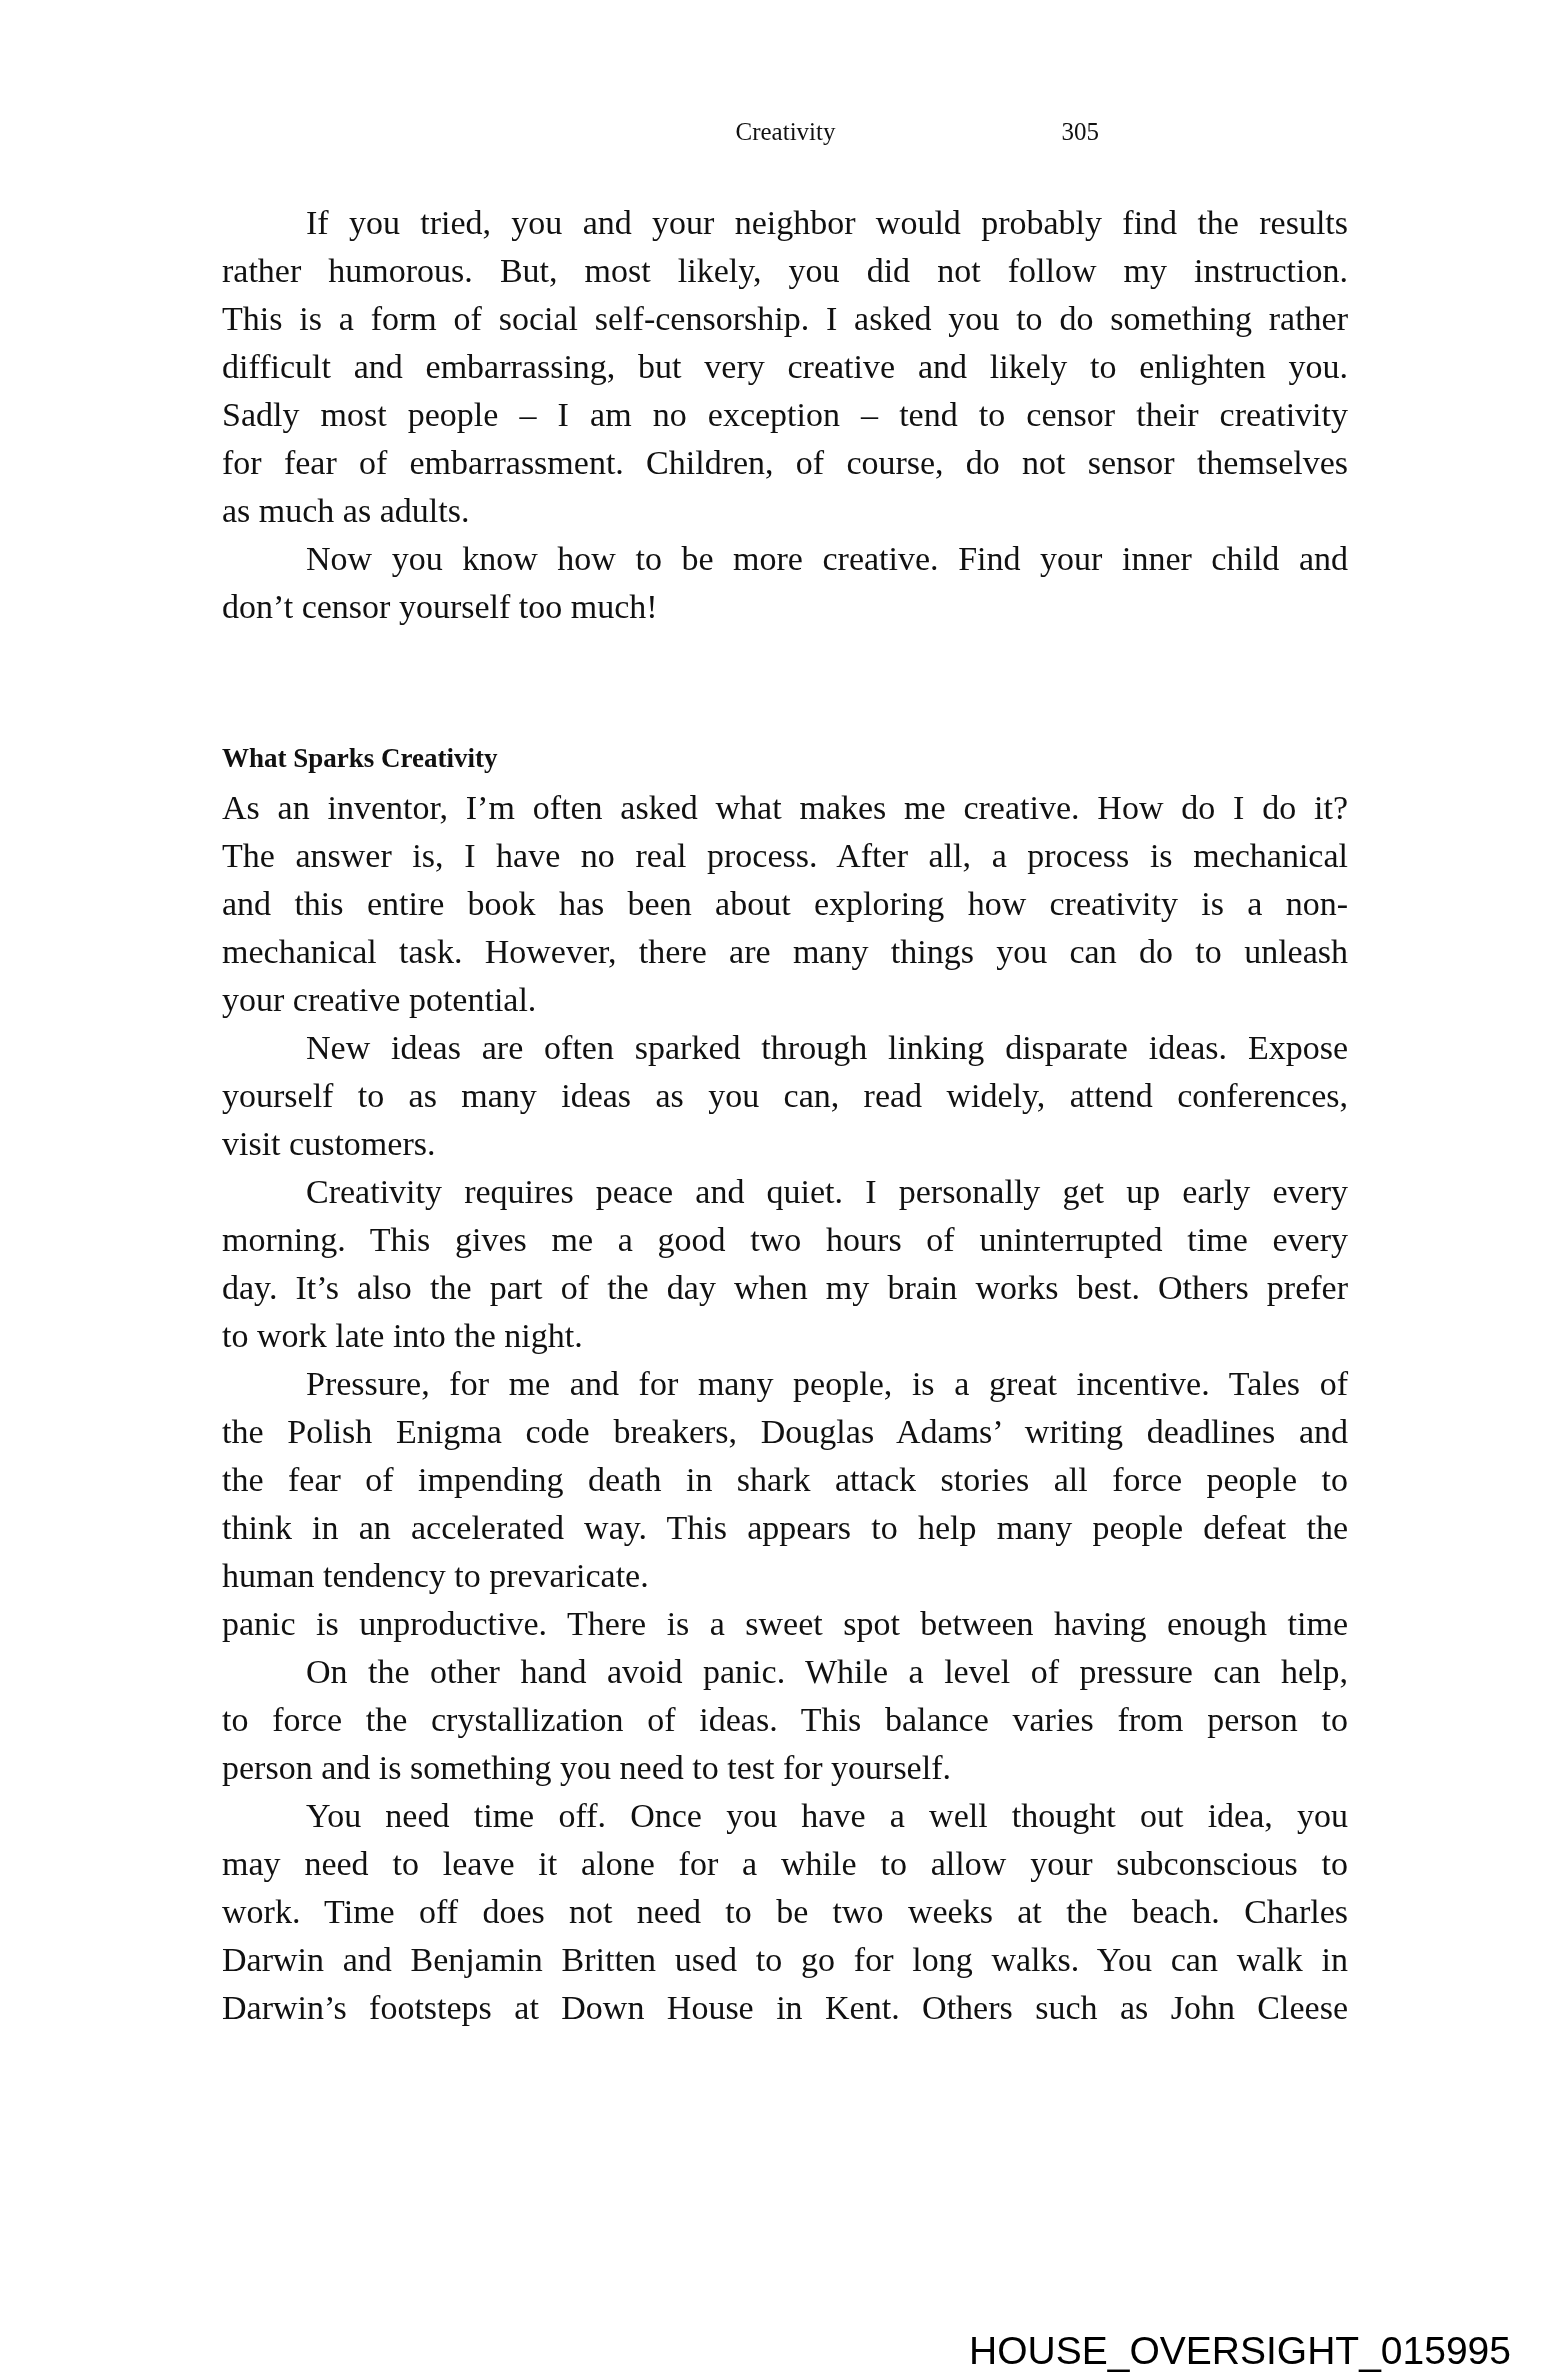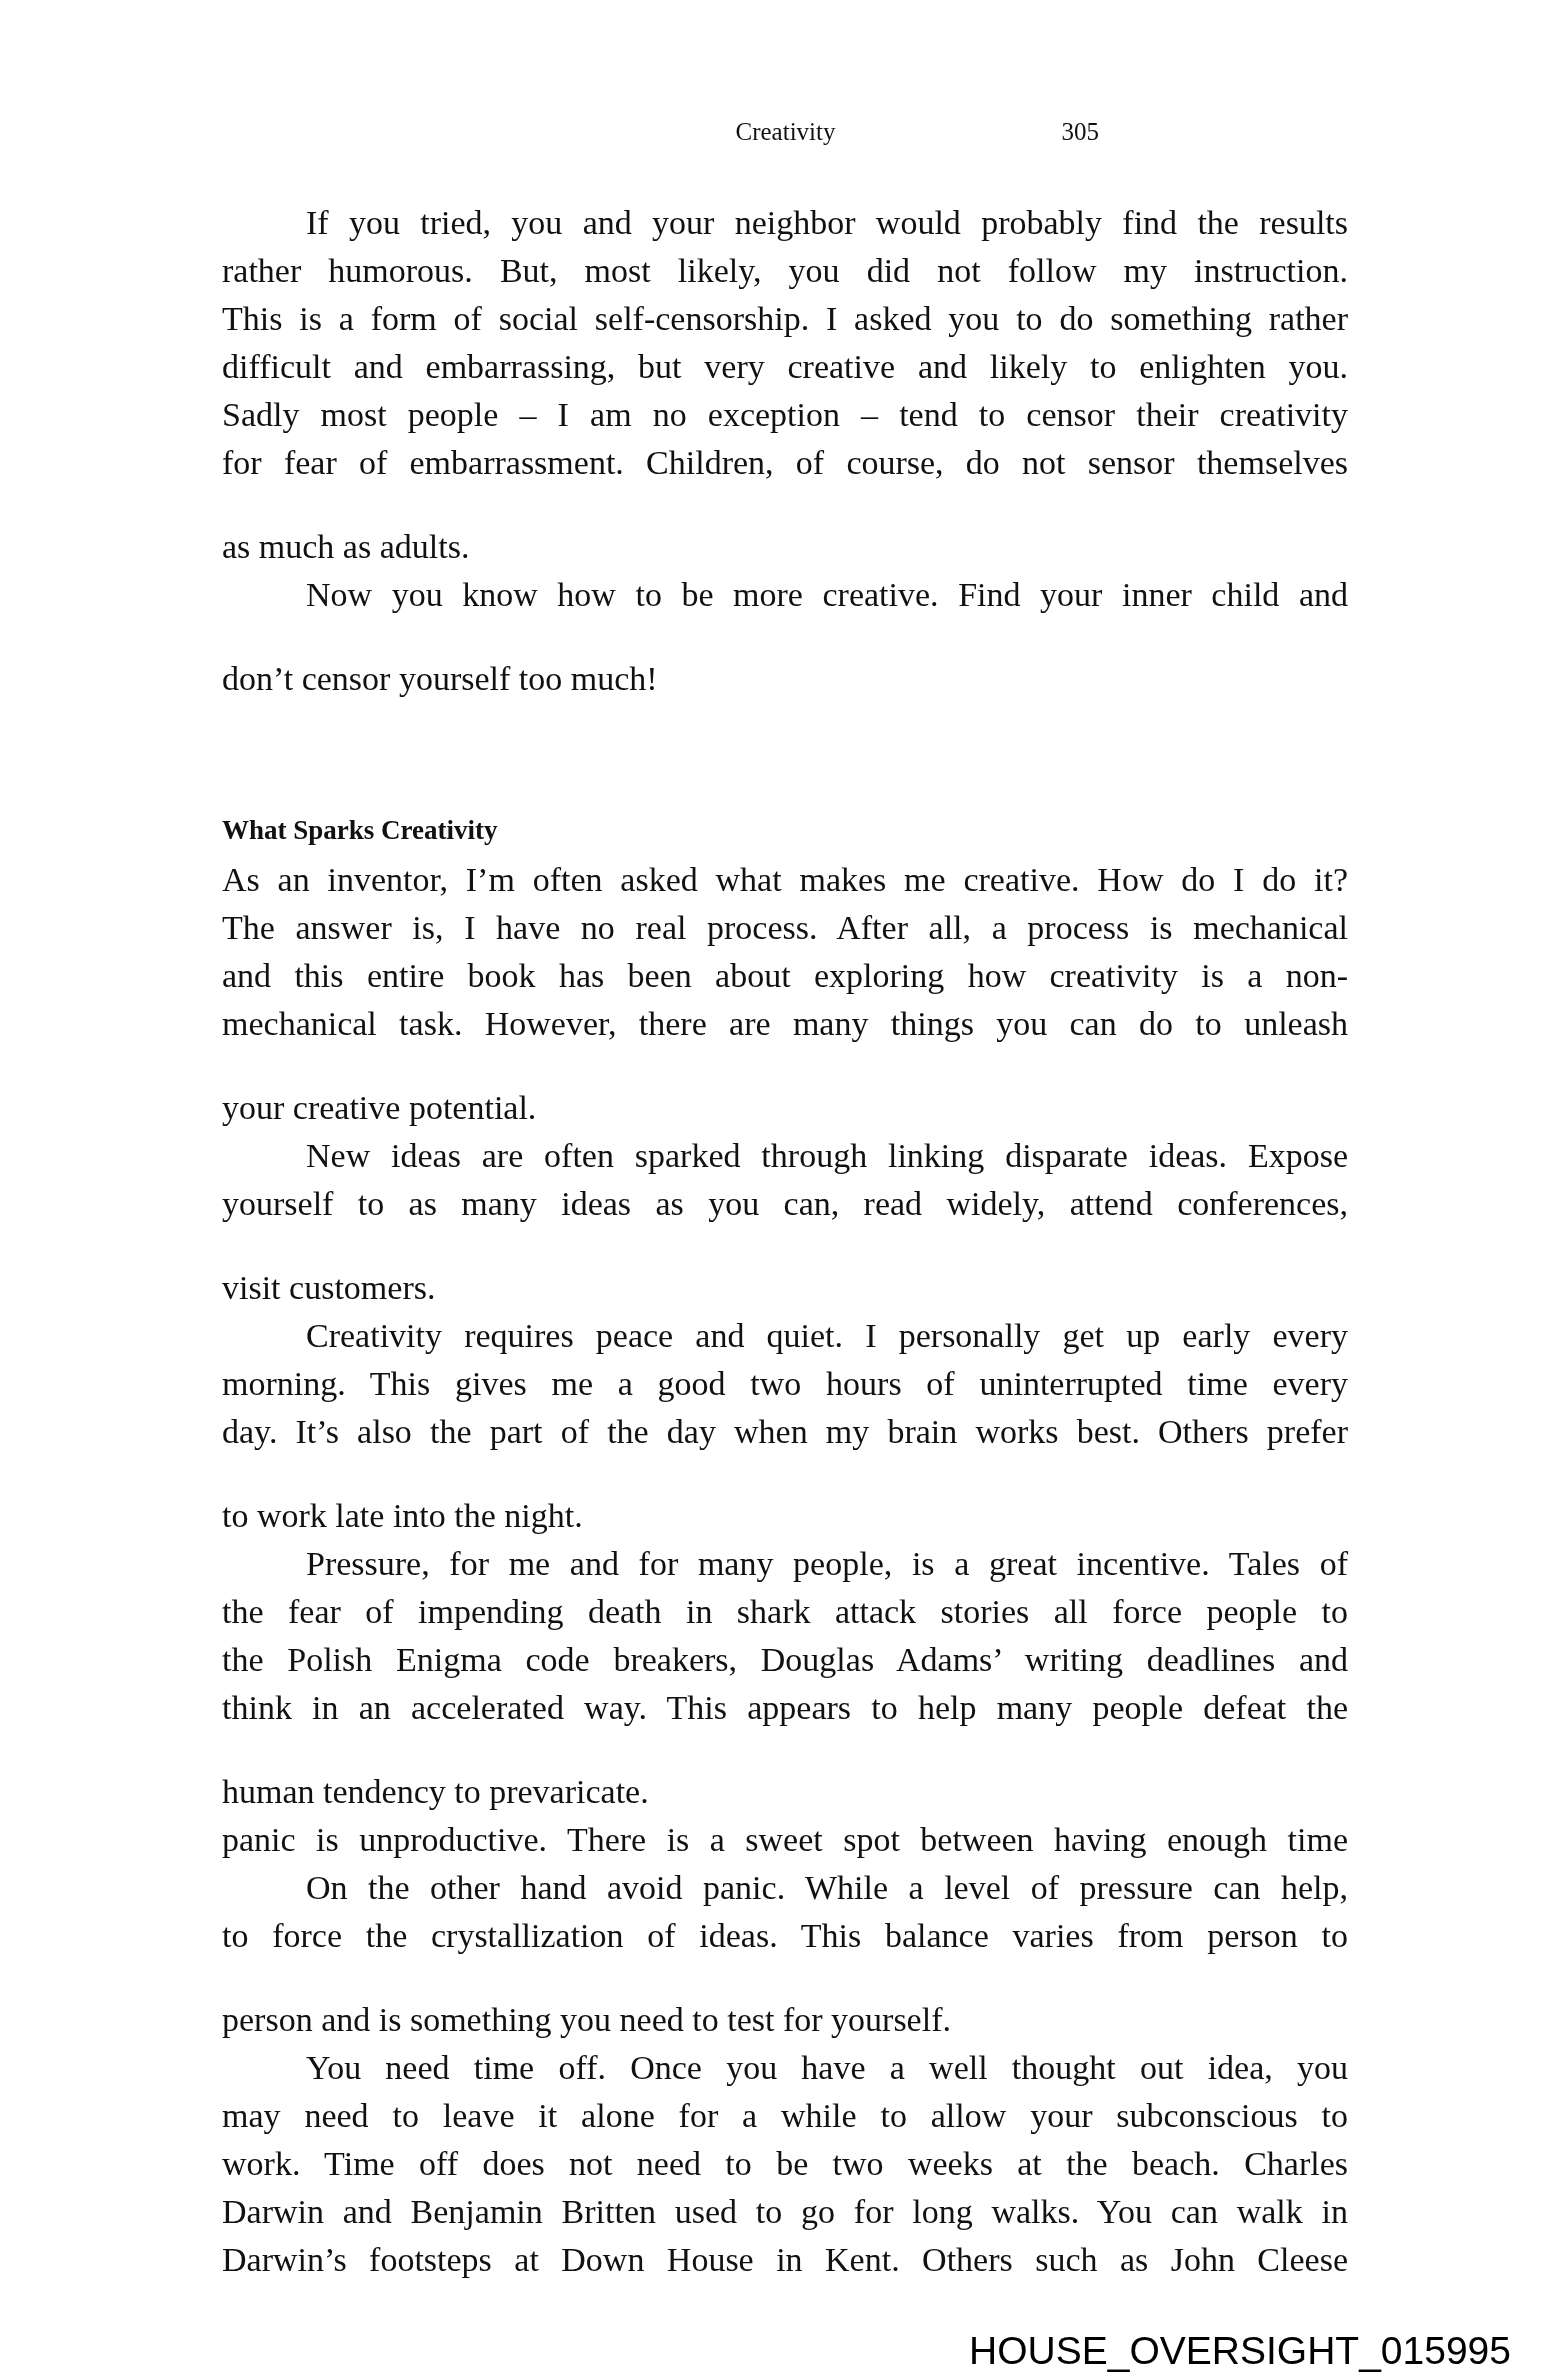--- a/index.html
+++ b/index.html
@@ -12,21 +12,21 @@
   .running-title { position: absolute; left: 0; width: 1571px; text-align: center; top: 0; }
   .page-number { position: absolute; right: 201px; top: 0; }
   .body-text {
     position: absolute; left: 222px; width: 1126px; top: 199px;
     font-family: "Liberation Serif", "DejaVu Serif", serif; font-size: 34px;
   }
   .line {
     height: 48px; line-height: 48px; white-space: nowrap;
     text-align: justify; text-align-last: justify;
   }
-  .line.last { text-align-last: left; margin-top: 36px; }
+  .line.last { text-align-last: left; }
   .line.indent { padding-left: 84px; }
   .heading {
     font-family: "Liberation Serif", "DejaVu Serif", serif; font-weight: bold; font-size: 27px;
     height: 52px; line-height: 52px; margin-top: 101px; white-space: nowrap;
   }
   .bates {
     position: absolute; right: 34px; top: 2329px;
     font-family: "Liberation Sans", "DejaVu Sans", sans-serif; font-size: 39px; color: #000000;
     letter-spacing: 0px;
   }
@@ -75,22 +75,22 @@
 
     <div>
       <div class="line indent">Creativity requires peace and quiet. I personally get up early every</div>
       <div class="line">morning. This gives me a good two hours of uninterrupted time every</div>
       <div class="line">day. It’s also the part of the day when my brain works best. Others prefer</div>
       <div class="line last">to work late into the night.</div>
     </div>
 
     <div>
       <div class="line indent">Pressure, for me and for many people, is a great incentive. Tales of</div>
+      <div class="line">the Polish Enigma code breakers, Douglas Adams’ writing deadlines and</div>
       <div class="line">the fear of impending death in shark attack stories all force people to</div>
-      <div class="line">the Polish Enigma code breakers, Douglas Adams’ writing deadlines and</div>
       <div class="line">think in an accelerated way. This appears to help many people defeat the</div>
       <div class="line last">human tendency to prevaricate.</div>
     </div>
 
     <div>
       <div class="line">panic is unproductive. There is a sweet spot between having enough time</div>
       <div class="line indent">On the other hand avoid panic. While a level of pressure can help,</div>
       <div class="line">to force the crystallization of ideas. This balance varies from person to</div>
       <div class="line last">person and is something you need to test for yourself.</div>
     </div>

